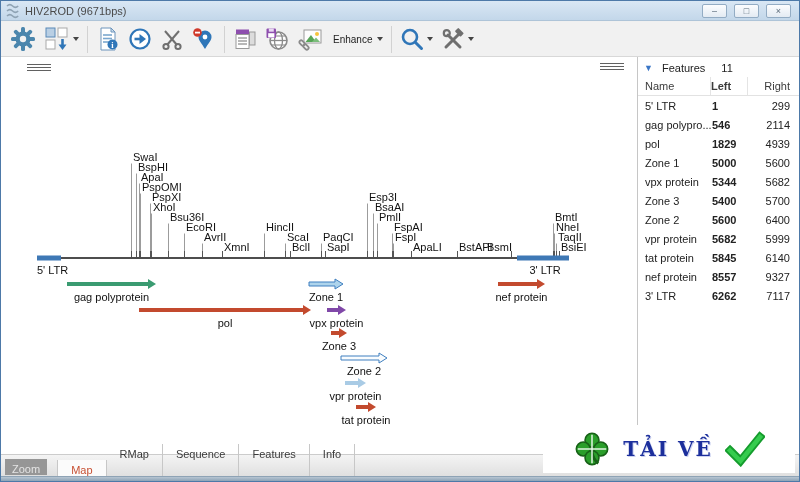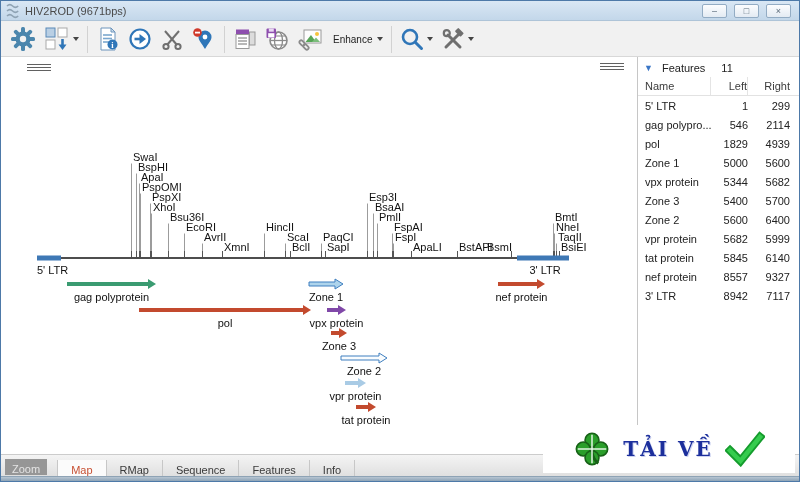--- a/index.html
+++ b/index.html
@@ -52,38 +52,38 @@
   }
   .grip-left{left:26px;top:7px;}
   .grip-right{right:13px;top:6px;}
   
   .fp-header{height:20px;display:flex;align-items:center;padding:2px 6px 0 6px;color:#222;}
   .fp-tri{color:#3b76c6;font-size:9px;margin-right:9px;}
   .fp-title{margin-right:16px;}
   .fp-cols{display:flex;height:19px;align-items:center;color:#3c3c3c;border-bottom:1px solid #e2e2e2;}
   .fp-cols .c-sep{border-left:1px solid #e4e4e4;align-self:stretch;}
   .col-name{flex:1;padding-left:7px;white-space:nowrap;overflow:hidden;}
-  .col-left{width:36px;text-align:right;white-space:nowrap;}
+  .col-left{width:36px;white-space:nowrap;font-weight:bold;}
   .col-right{width:42px;text-align:right;margin-right:9px;white-space:nowrap;}
   .fp-row{display:flex;height:19px;align-items:center;color:#222;}
   
   .tabbar{
     position:absolute;left:0;right:0;bottom:5px;height:22px;
     background:linear-gradient(#f4f4f4,#e0e0e0);
     border-top:1px solid #cccccc;
     display:flex;align-items:flex-end;font-size:11px;
   }
   .zoom-btn{
     background:#969696;color:#e4e4e4;padding:4px 7px 0 7px;margin:1px 2px 1px 4px;
   }
   .tab{
     padding:4px 13px 0 13px;color:#3a3a3a;border-right:1px solid #c7c7c7;
   }
   .tab:first-of-type{border-left:1px solid #c7c7c7;margin-left:8px;}
-  .tab.active{background:#fbfbfb;color:#c75033;}
+  .tab.active{background:#fbfbfb;color:#c75033;margin-top:16px;}
   .bottomstrip{
     position:absolute;left:0;right:0;bottom:0;height:5px;
     background:linear-gradient(#b7c5d2,#8da3b6);border-top:1px solid #8ea3b5;
   }
   
   .watermark{
     position:absolute;right:4px;bottom:8px;width:252px;height:48px;
     background:#ffffff;display:flex;align-items:center;justify-content:center;
     gap:12px;z-index:60;
   }
@@ -407,21 +407,21 @@
           <span class="col-left">5845</span>
           <span class="col-right">6140</span>
         </div>
         <div class="fp-row">
           <span class="col-name">nef protein</span>
           <span class="col-left">8557</span>
           <span class="col-right">9327</span>
         </div>
         <div class="fp-row">
           <span class="col-name">3' LTR</span>
-          <span class="col-left">8942</span>
+          <span class="col-left">6262</span>
           <span class="col-right">7117</span>
         </div>
       </div>
   </div>
 
   <div class="tabbar">
     <div class="zoom-btn">Zoom</div>
     <div id="tabs-host" style="display:flex;">
         <div class="tab active">Map</div>
         <div class="tab">RMap</div>

